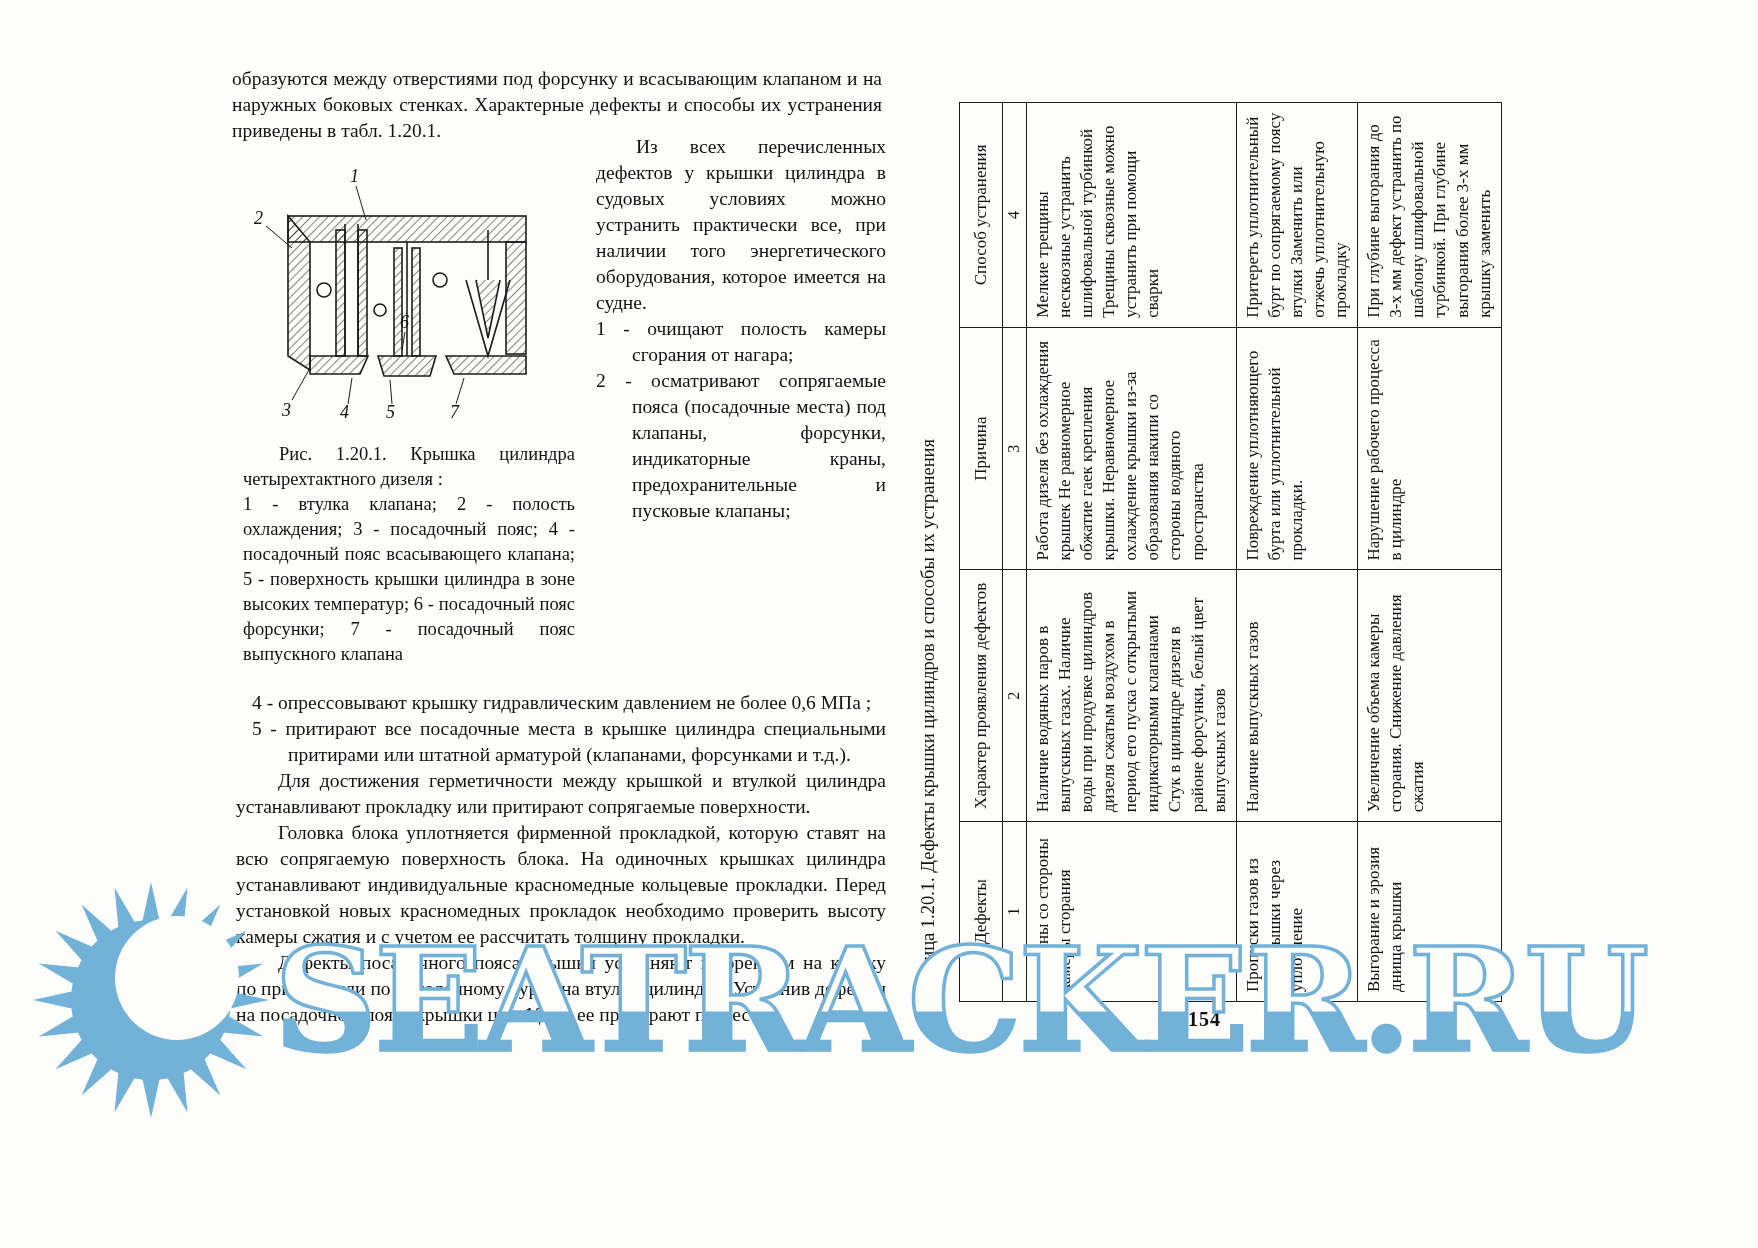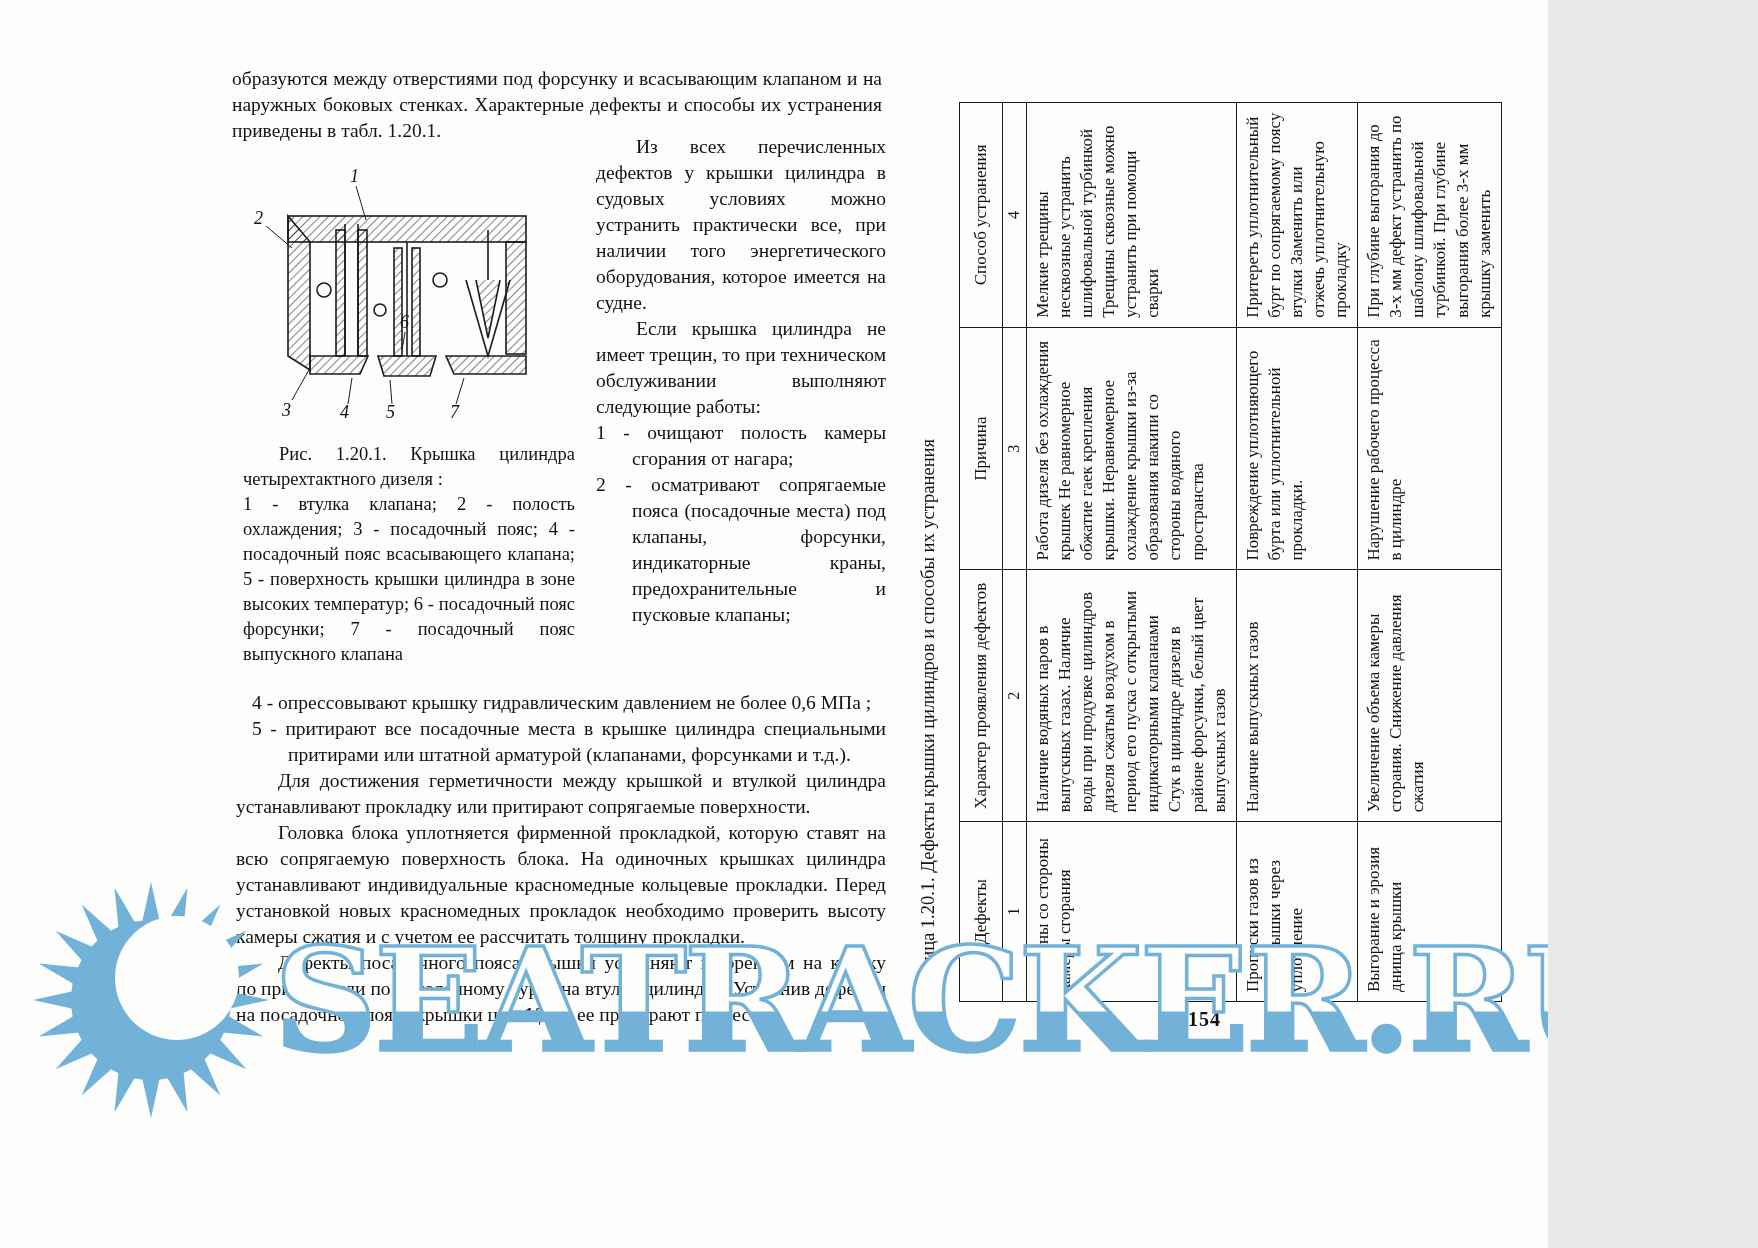--- a/index.html
+++ b/index.html
@@ -1,16 +1,16 @@
 <!DOCTYPE html>
 <html><head>
 <meta charset="utf-8">
 <style>
   html,body{margin:0;padding:0;background:#e8e8e8;}
-  .canvas{position:relative;width:1548px;height:1248px;background:#fdfdfb;overflow:hidden;
+  .canvas{position:relative;width:1758px;height:1248px;background:#fdfdfb;overflow:hidden;
           font-family:"Liberation Serif",serif;color:#121212;}
   .abs{position:absolute;}
   .txt{font-size:19.5px;line-height:26px;text-align:justify;}
   .indent p{ text-indent:42px; margin:0;}
   .hang{padding-left:36px;text-indent:-36px;text-align:justify;}
   .colblock p{margin:0;text-indent:40px;text-align:justify;}
   .caption{font-size:18.5px;line-height:25px;text-align:justify;}
   .caption .cap-title{text-indent:36px;}
   
   .rot-wrap{position:absolute;left:918px;top:1002px;width:900px;
@@ -96,21 +96,20 @@
     </g>
   </svg>
 
   <div class="abs caption" style="left:243px;top:442px;width:332px;">
     <div class="cap-title">Рис. 1.20.1. Крышка цилиндра четырехтактного дизеля :</div>
     <div>1 - втулка клапана; 2 - полость охлаждения; 3 - посадочный пояс; 4 - посадочный пояс всасывающего клапана; 5 - поверхность крышки цилиндра в зоне высоких температур; 6 - посадочный пояс форсунки; 7 - посадочный пояс выпускного клапана</div>
   </div>
 
   <div class="abs txt colblock" style="left:596px;top:134px;width:290px;">
     <p>Из всех перечисленных дефектов у крышки цилиндра в судовых условиях можно устранить практически все, при наличии того энергетического оборудования, которое имеется на судне.</p>
-    <p>Если крышка цилиндра не имеет трещин, то при техническом обслуживании выполняют следующие работы:</p>
     <div class="hang"><span>1 -</span> <span>очищают полость камеры сгорания от нагара;</span></div>
     <div class="hang"><span>2 -</span> <span>осматривают сопрягаемые пояса (посадочные места) под клапаны, форсунки, индикаторные краны, предохранительные и пусковые клапаны;</span></div>
   </div>
 
   <div class="abs txt" style="left:236px;top:690px;width:650px;">
     <div class="hang" style="margin-left:16px;"><span>4 -</span> <span>опрессовывают крышку гидравлическим давлением не более 0,6 МПа ;</span></div>
     <div class="hang" style="margin-left:16px;"><span>5 -</span> <span>притирают все посадочные места в крышке цилиндра специальными притирами или штатной арматурой (клапанами, форсунками  и т.д.).</span></div>
     <div class="indent">
       <p>Для достижения герметичности между крышкой и втулкой цилиндра устанавливают прокладку или притирают сопрягаемые поверхности.</p>
       <p>Головка блока уплотняется фирменной прокладкой, которую ставят на всю сопрягаемую поверхность блока. На одиночных крышках цилиндра устанавливают индивидуальные красномедные кольцевые прокладки. Перед установкой новых красномедных прокладок необходимо проверить высоту камеры сжатия и с учетом ее рассчитать толщину прокладки.</p>

